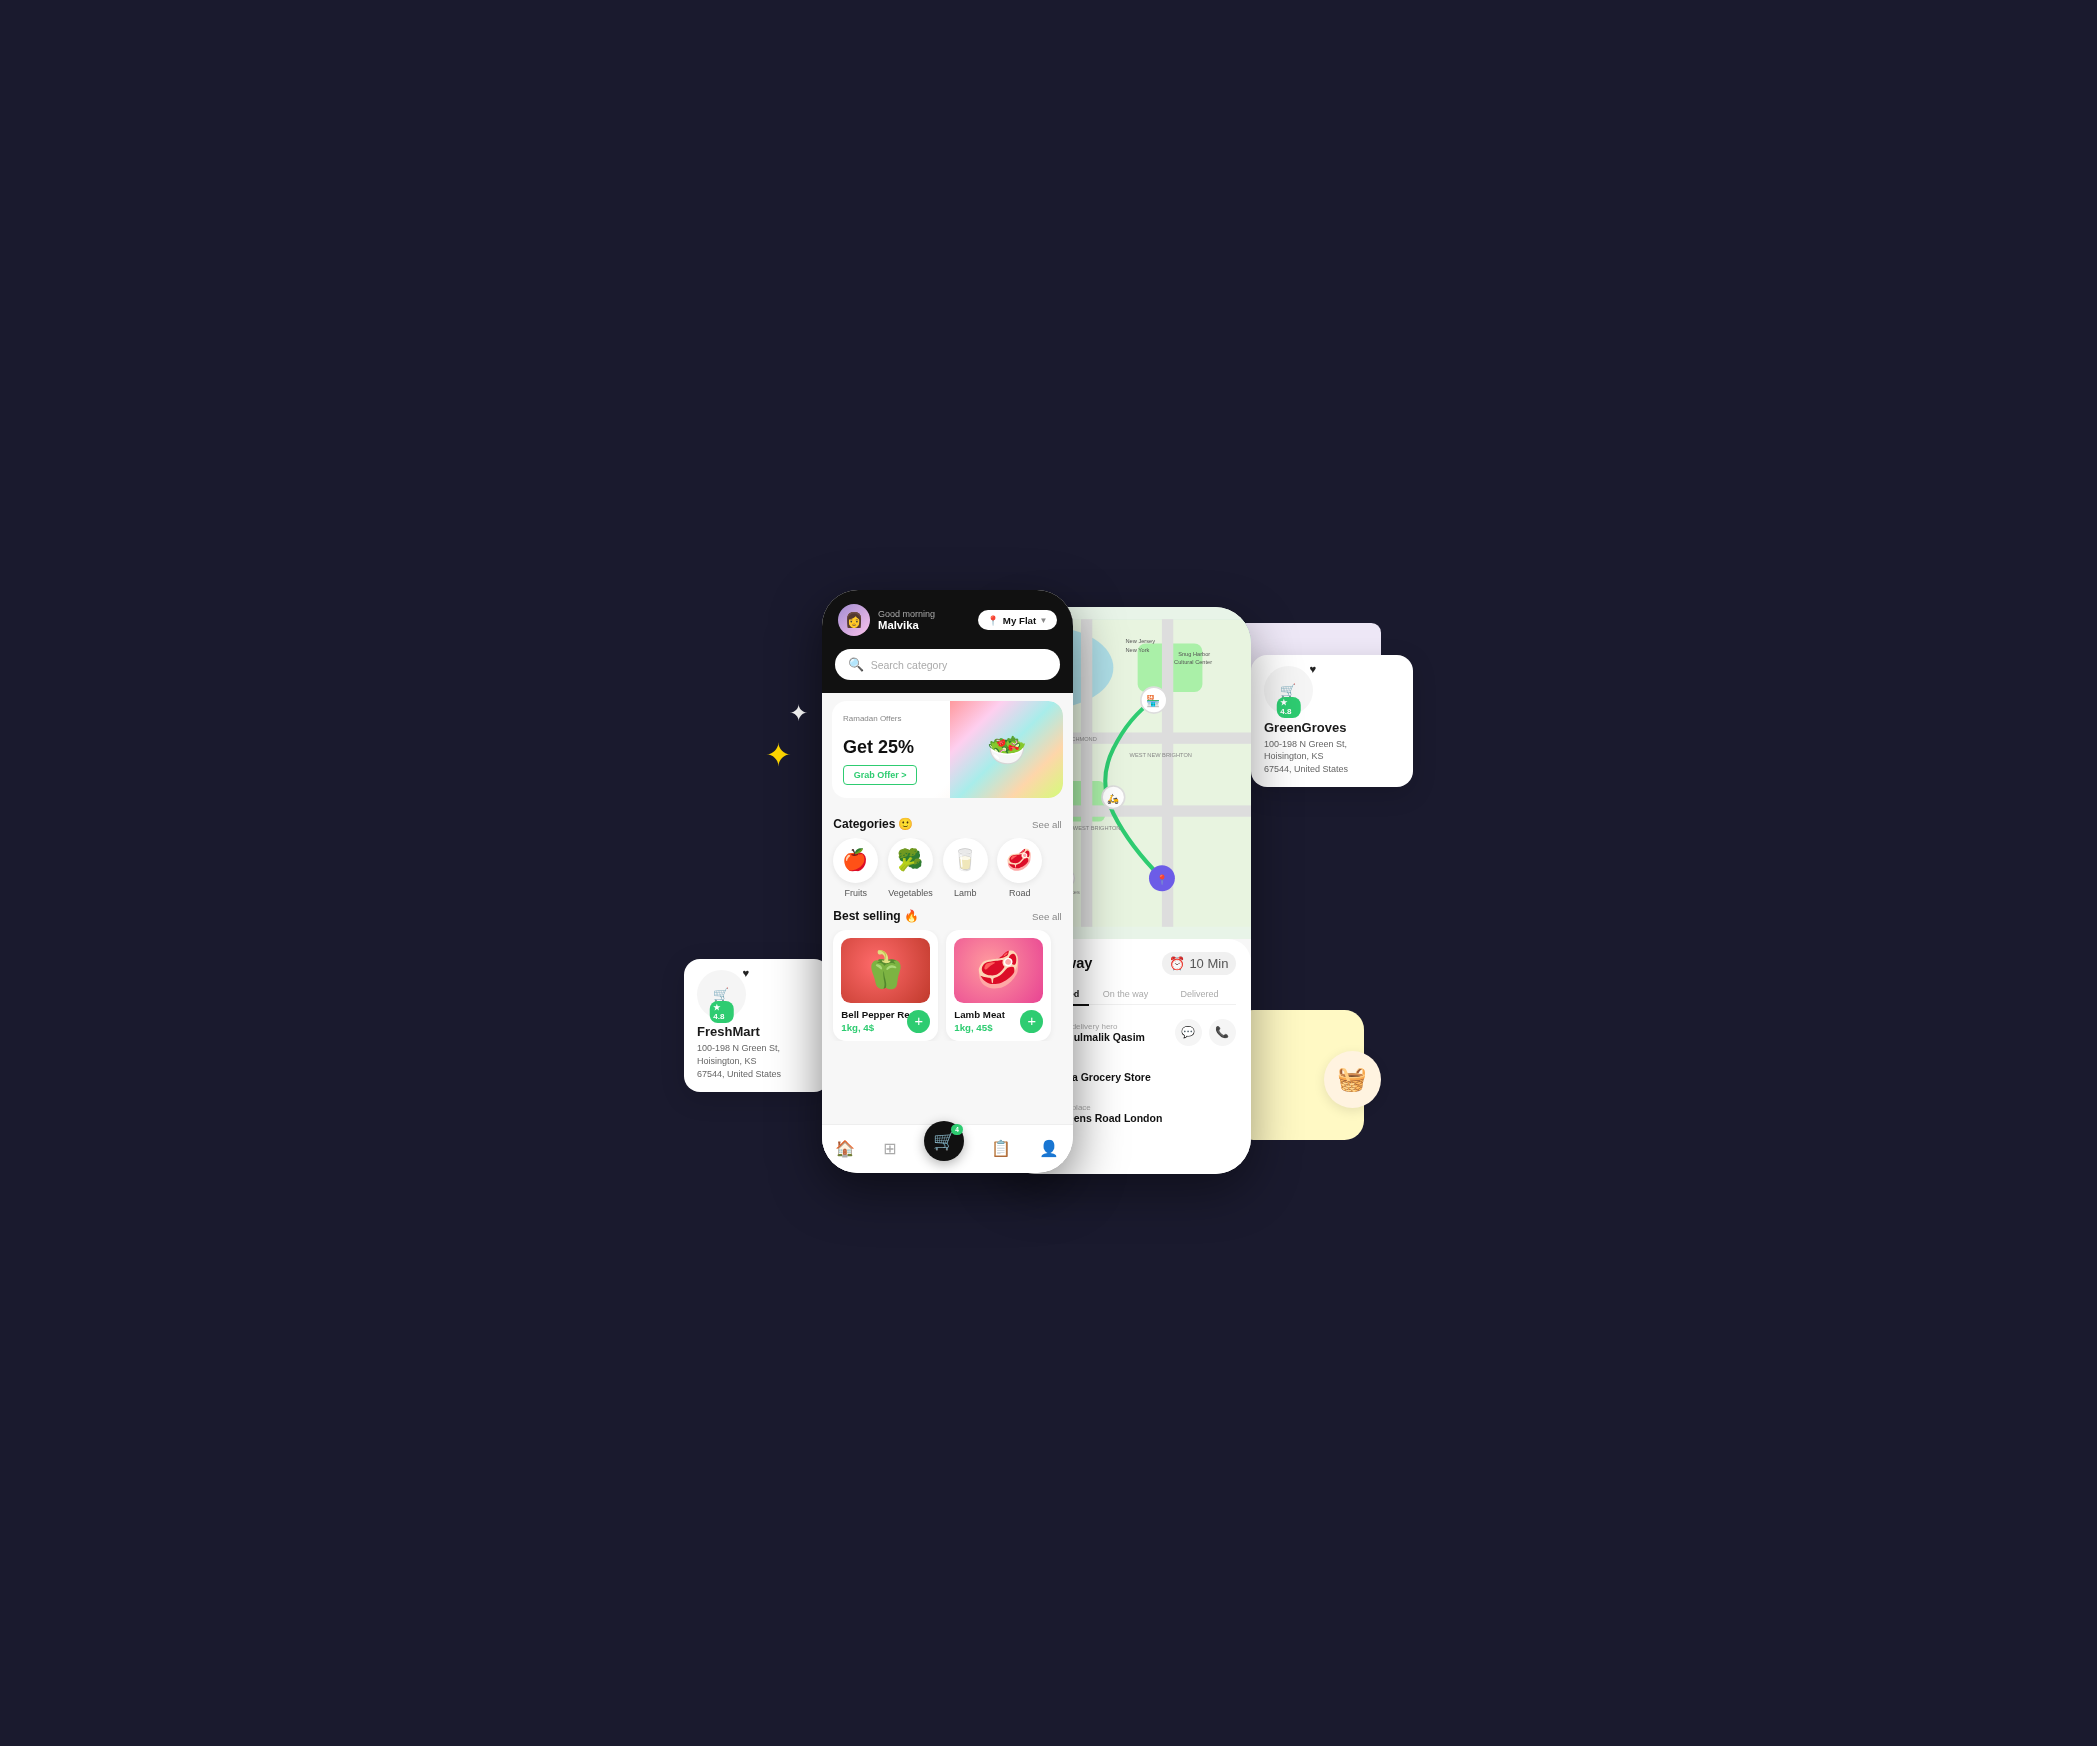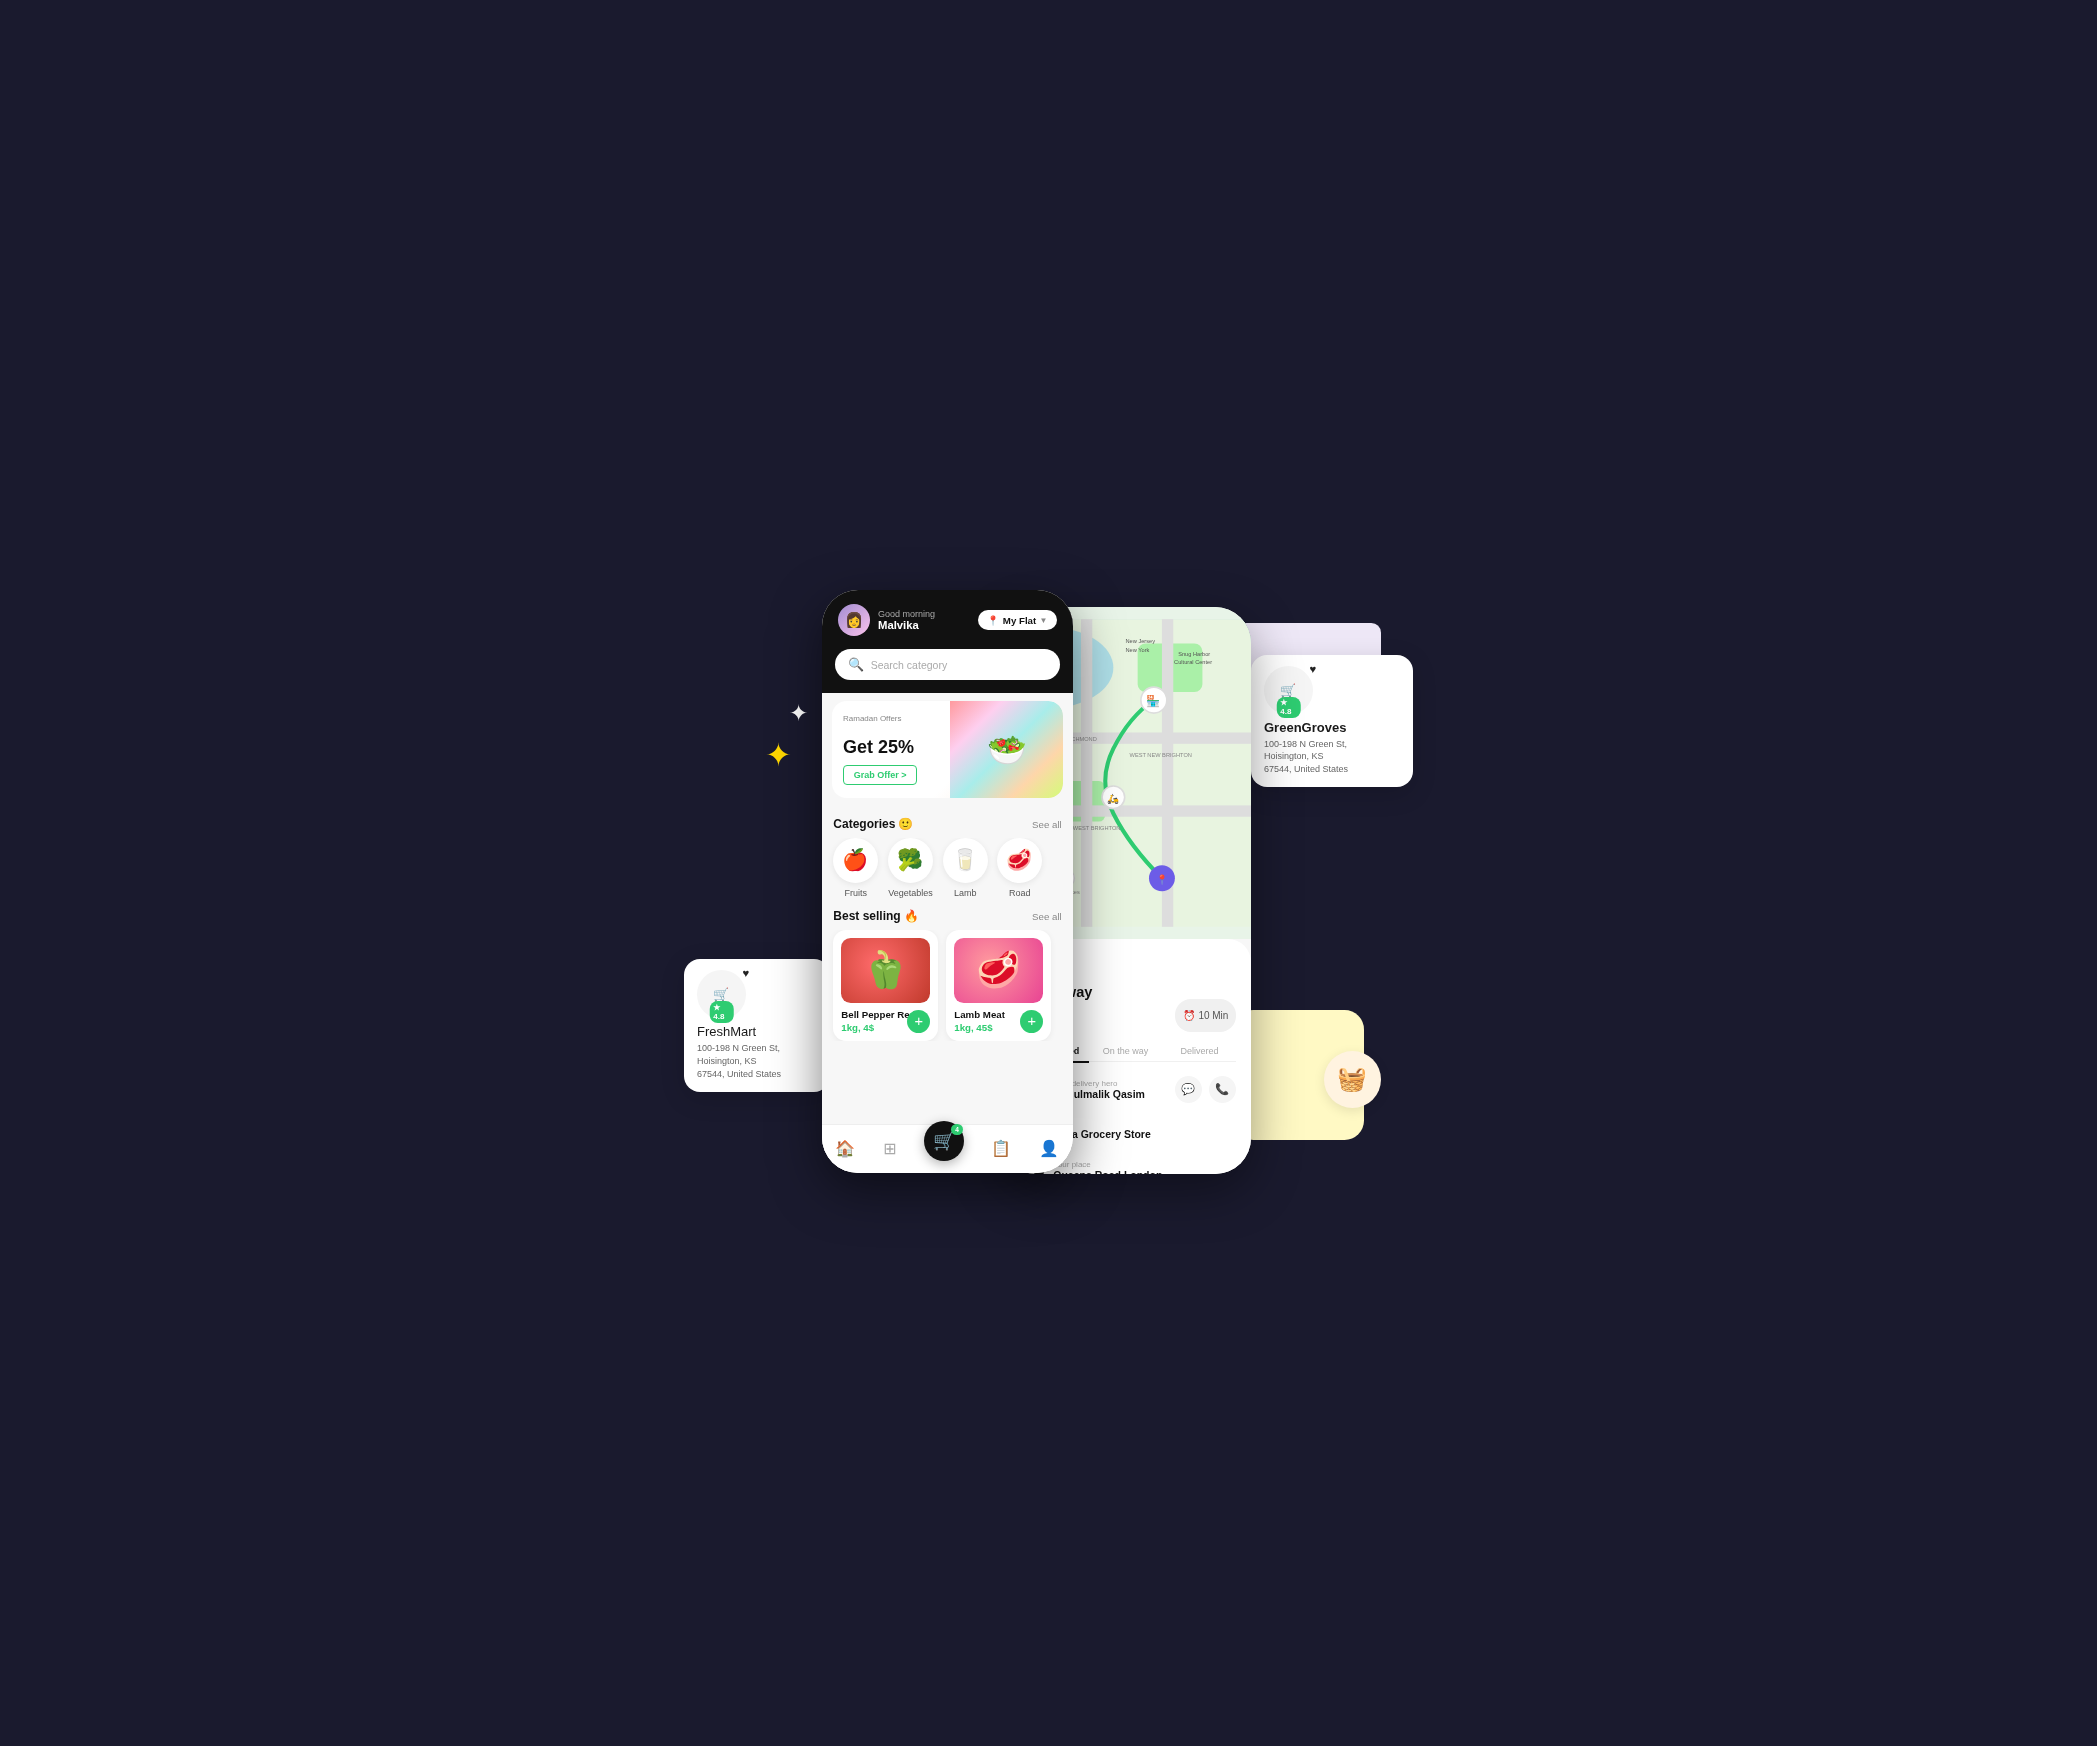--- a/index.html
+++ b/index.html
@@ -81,21 +81,21 @@
       font-size: 8px;
       font-weight: 700;
       border-radius: 8px;
       padding: 1.6px 4px;
       display: flex;
       align-items: center;
       gap: 1.6px;
     }
     .left-card .store-name {
       font-size: 13px;
-      font-weight: 400;
+      font-weight: 700;
       color: #1a1a1a;
       margin-bottom: 3.2px;
     }
     .left-card .store-address {
       font-size: 9px;
       color: #666;
       line-height: 1.4;
     }
 
     
@@ -520,27 +520,26 @@
       margin-bottom: 9.7px;
     }
     .delivery-title {
       font-size: 14.6px;
       font-weight: 700;
       color: #111;
     }
     .time-badge {
       background: #f0f0f0;
       border-radius: 16px;
-      padding: 11px 8px;
-      font-size: 10px;
+      padding: 4px 8px;
+      font-size: 13px;
       color: #555;
       display: flex;
       align-items: center;
       gap: 3.2px;
-      margin-top: 47px;
     }
 
     
     .progress-tabs {
       display: flex;
       gap: 0;
       margin-bottom: 13px;
       border-bottom: 1.6px solid #f0f0f0;
     }
     .progress-tab {

